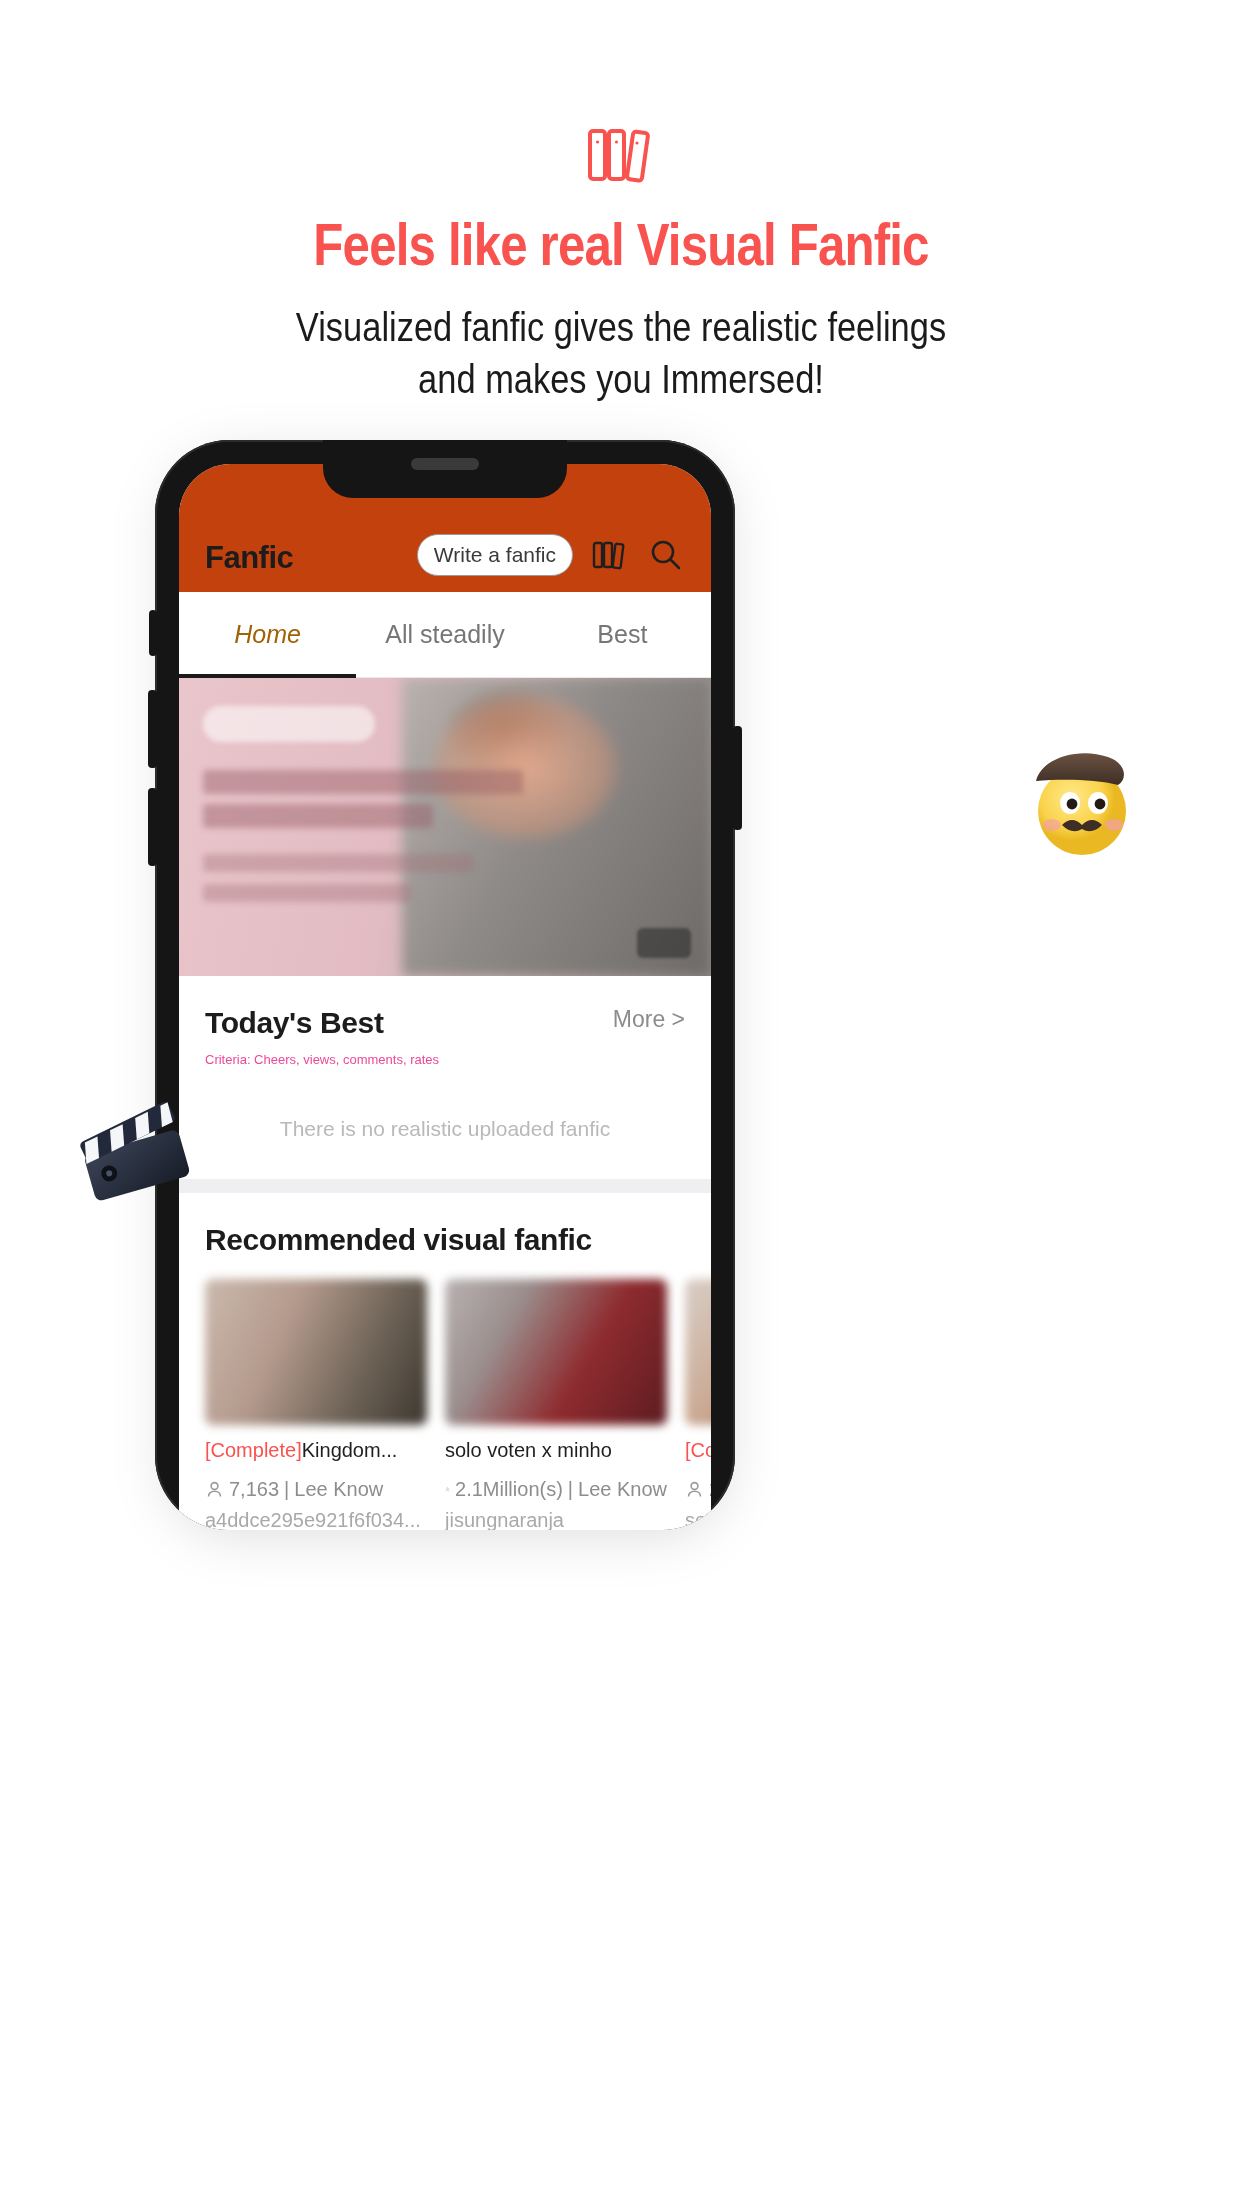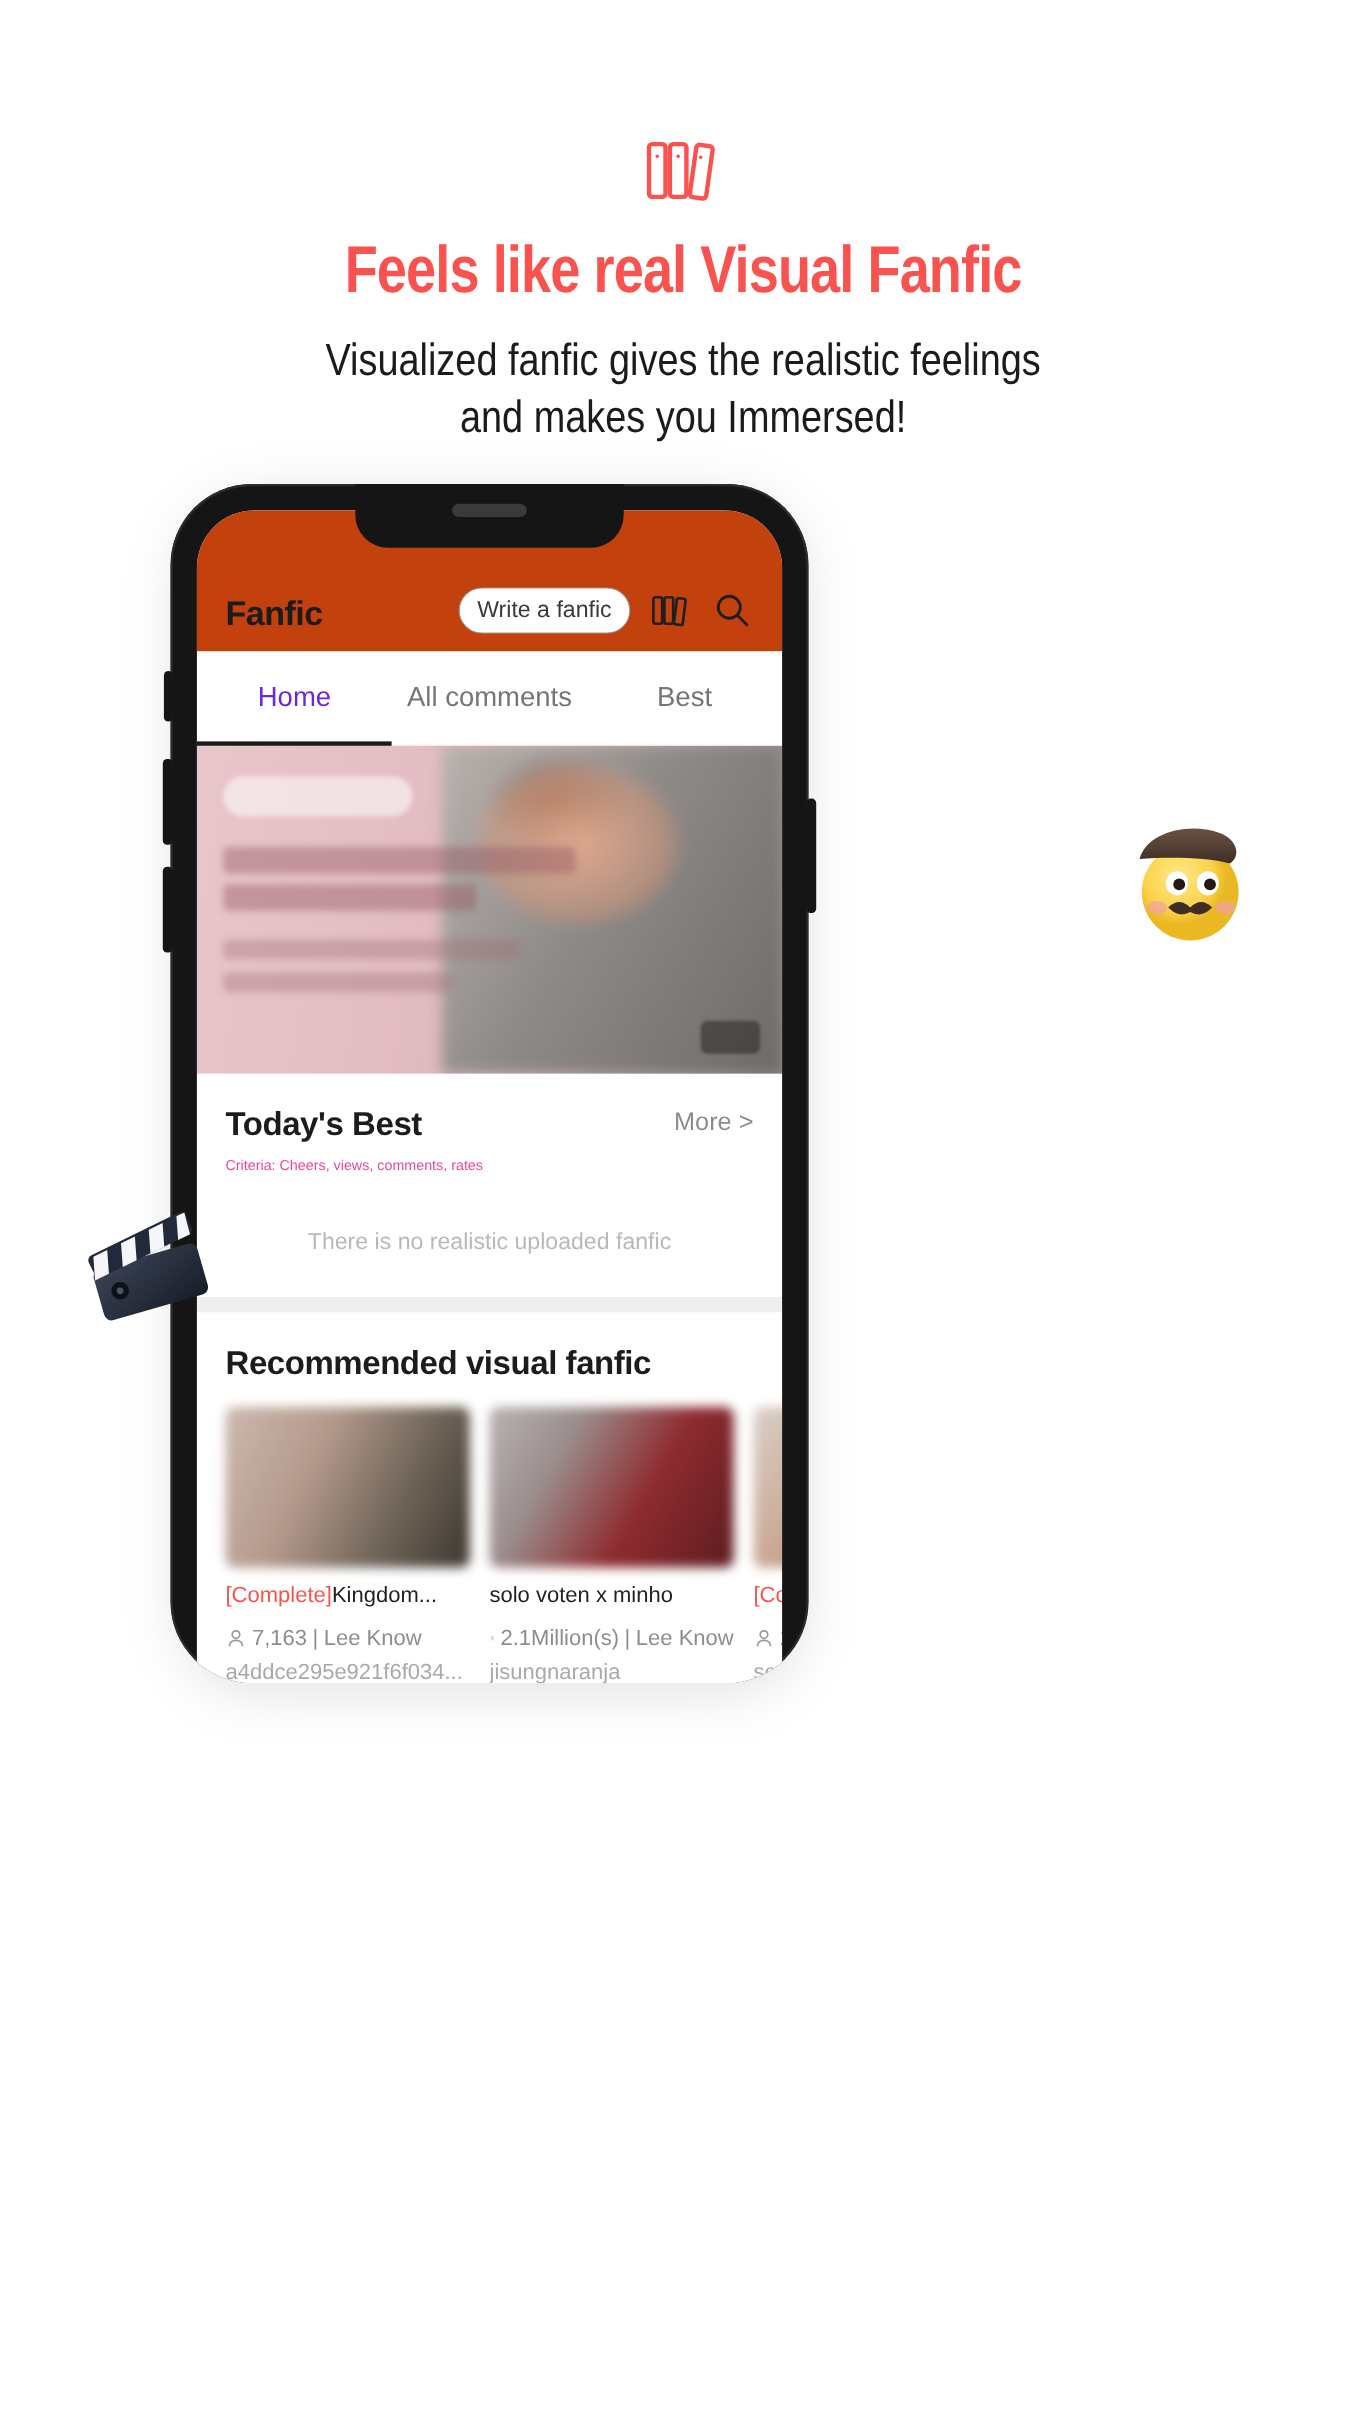--- a/index.html
+++ b/index.html
@@ -110,21 +110,21 @@
     border-bottom:1px solid #e9e9e9;
     flex:0 0 auto;
   }
   .tab{
     flex:1;
     display:flex; align-items:center; justify-content:center;
     font-size:25px;
     color:#767676;
     position:relative;
   }
-  .tab.active{ color:#6d28d9; font-weight:500; }
+  .tab.active{ color:#a16207; font-weight:500;font-style:italic; }
   .tab.active:after{
     content:""; position:absolute; left:0; right:0; bottom:-1px;
     height:4px; background:#1a1a1a;
   }
 
   .app-scroll{ flex:1; overflow:hidden; background:#fff; }
 
   
   .hero{
     position:relative;
@@ -259,21 +259,21 @@
               <svg width="34" height="34" viewBox="0 0 34 34" fill="none">
                 <circle cx="15" cy="14" r="10" stroke="#1f1f1f" stroke-width="2.6"></circle>
                 <line x1="22.5" y1="21.5" x2="31" y2="30" stroke="#1f1f1f" stroke-width="2.6" stroke-linecap="round"></line>
               </svg>
             </div>
           </div>
         </div>
 
         <div class="tabs">
           <div class="tab active">Home</div>
-          <div class="tab">All comments</div>
+          <div class="tab">All steadily</div>
           <div class="tab">Best</div>
         </div>
 
         <div class="app-scroll">
 
           <div class="hero">
             <div class="hero-figure"></div>
             <div class="hero-tag"></div>
             <div class="hero-line hl1"></div>
             <div class="hero-line hl2"></div>

